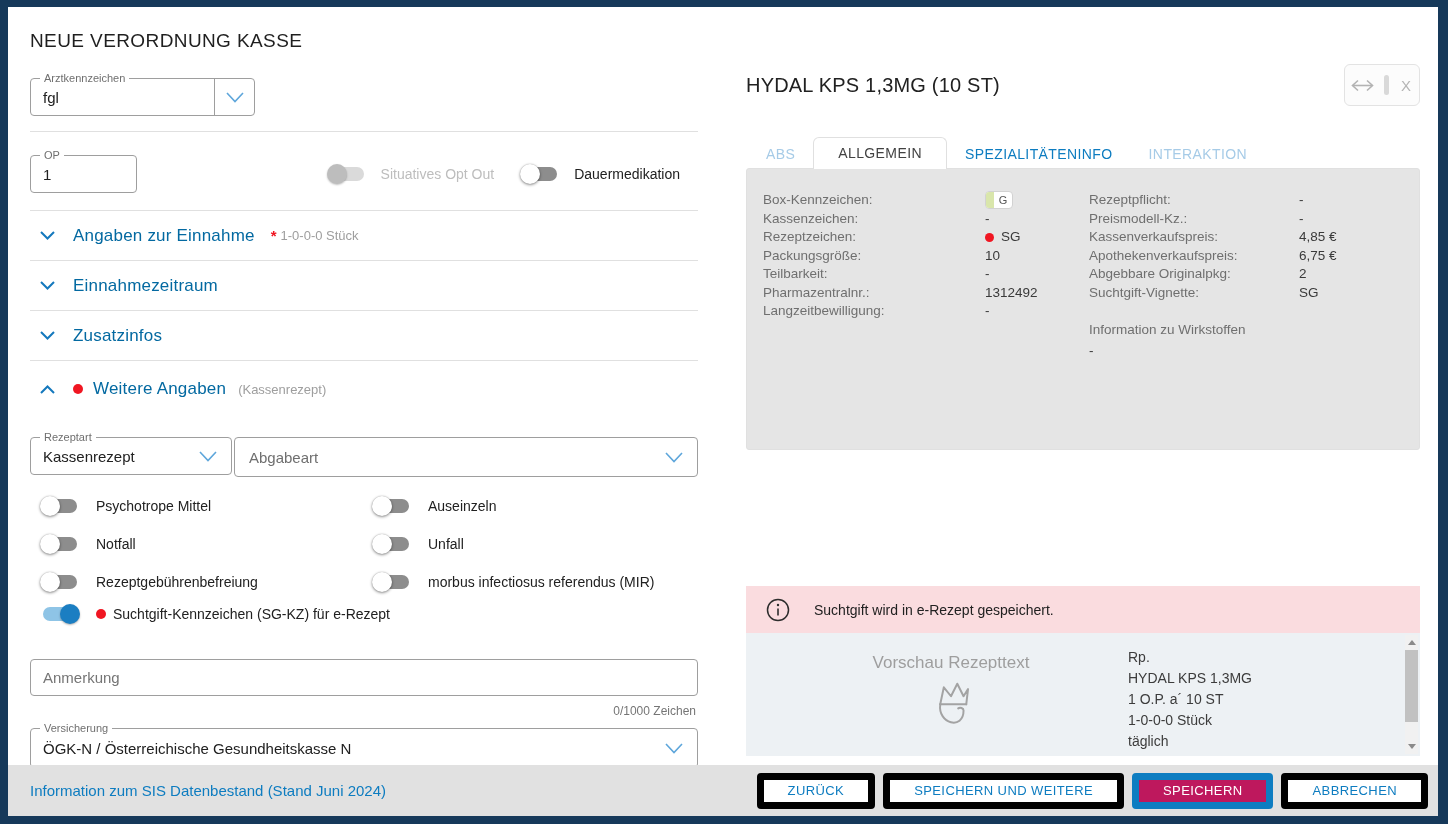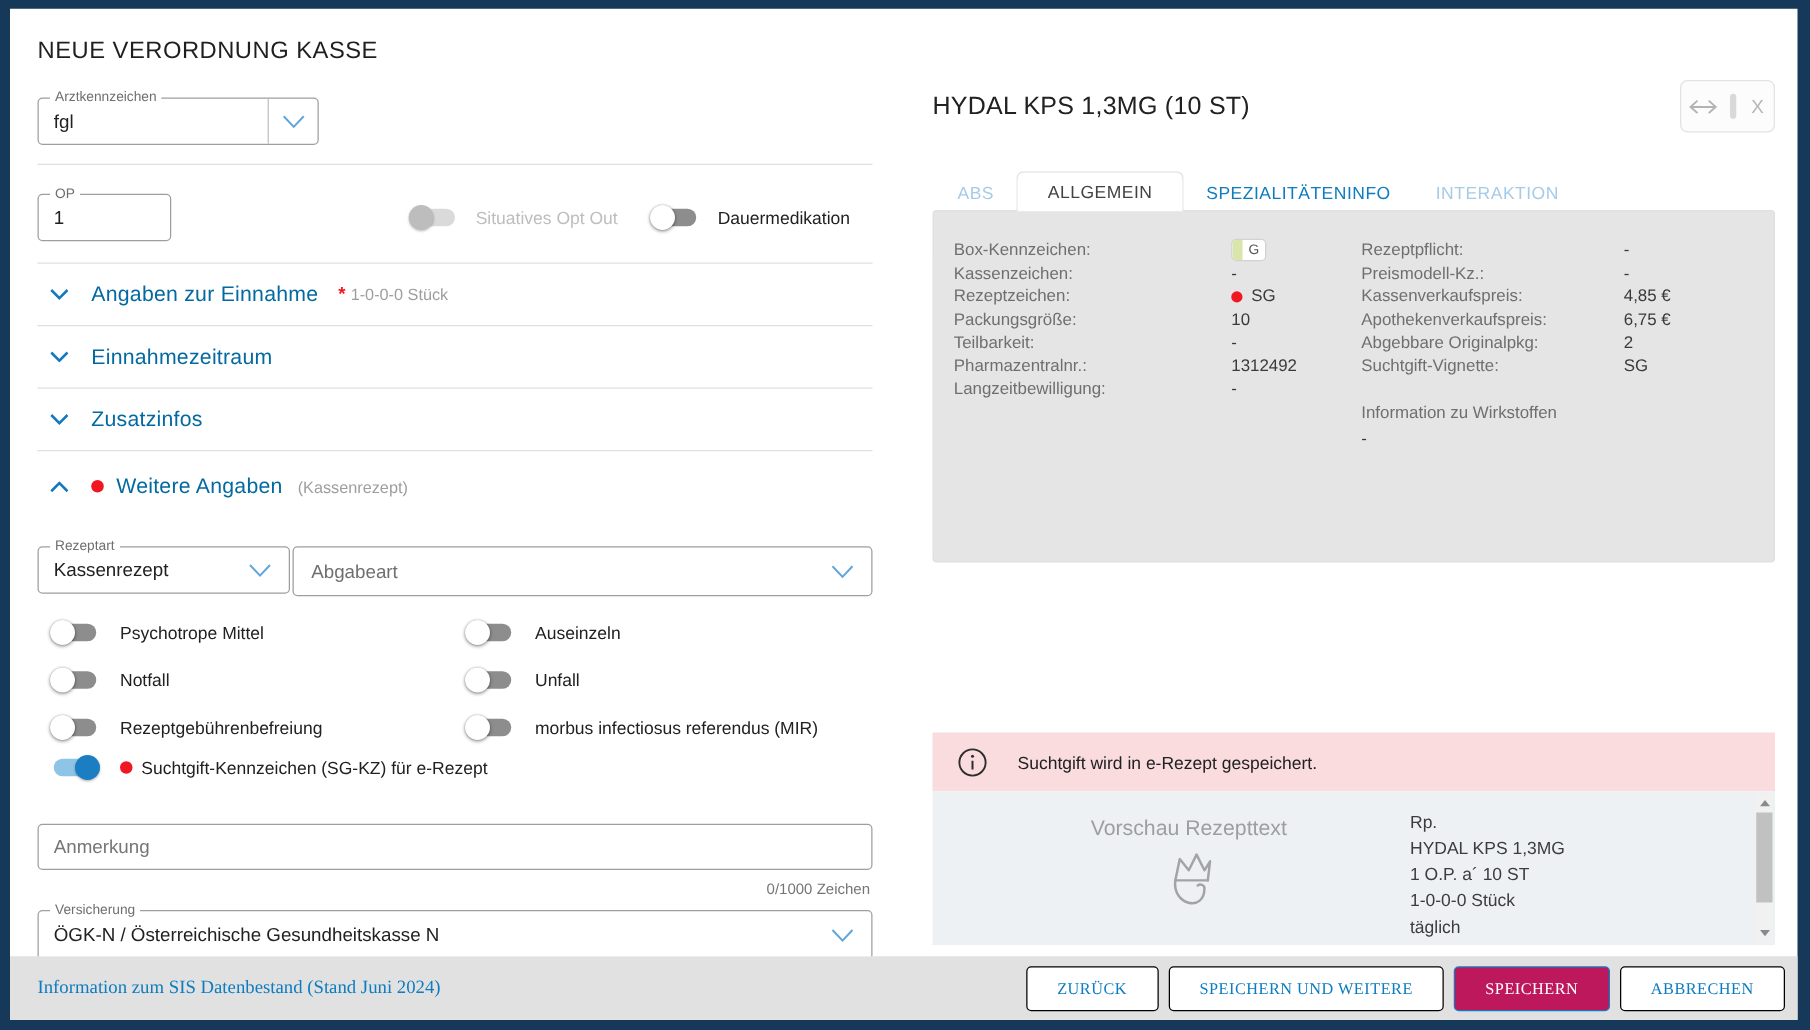--- a/index.html
+++ b/index.html
@@ -120,23 +120,23 @@
   .preview-lines { font-size: 14px; color: #3c3c3c; line-height: 21px; padding-left: 32px; }
 
   .vscrollbar { position: absolute; top: 2px; bottom: 2px; right: 2px; width: 13px; background: #f1f1f1;
                 display: flex; flex-direction: column; align-items: center; }
   .sb-arrow-up, .sb-arrow-down { width: 0; height: 0; border-left: 4px solid transparent; border-right: 4px solid transparent; margin: 5px 0; }
   .sb-arrow-up { border-bottom: 5px solid #8a8a8a; }
   .sb-arrow-down { border-top: 5px solid #8a8a8a; margin-top: auto; }
   .sb-thumb { width: 13px; height: 72px; background: #c1c1c1; }
 
   
-  .footer { flex: 0 0 51px; background: #e1e1e1; display: flex; align-items: center; padding: 0 10px 0 22px; gap: 8px; font-family: Liberation Serif, serif; }
+  .footer { flex: 0 0 51px; background: #e1e1e1; display: flex; align-items: center; padding: 0 10px 0 22px; gap: 8px; }
   .footer-link { font-size: 15px; color: #0d7cc0; margin-right: auto; cursor: pointer; }
-  .btn { height: 36px; border-radius: 4px; border: 1px solid #000000; background: #fff; color: #0d7cc0;
+  .btn { height: 36px; border-radius: 4px; border: 7px solid #000000; background: #fff; color: #0d7cc0;
          font-size: 13px; font-weight: 500; letter-spacing: .4px; padding: 0 24px; cursor: pointer;
          font-family: inherit; white-space: nowrap; }
   .btn.primary { background: #be185d; border-color: #0e7dc1; color: #fff; }
 </style>
 </head>
 <body>
 
 <div class="window">
   <div class="main">
 

